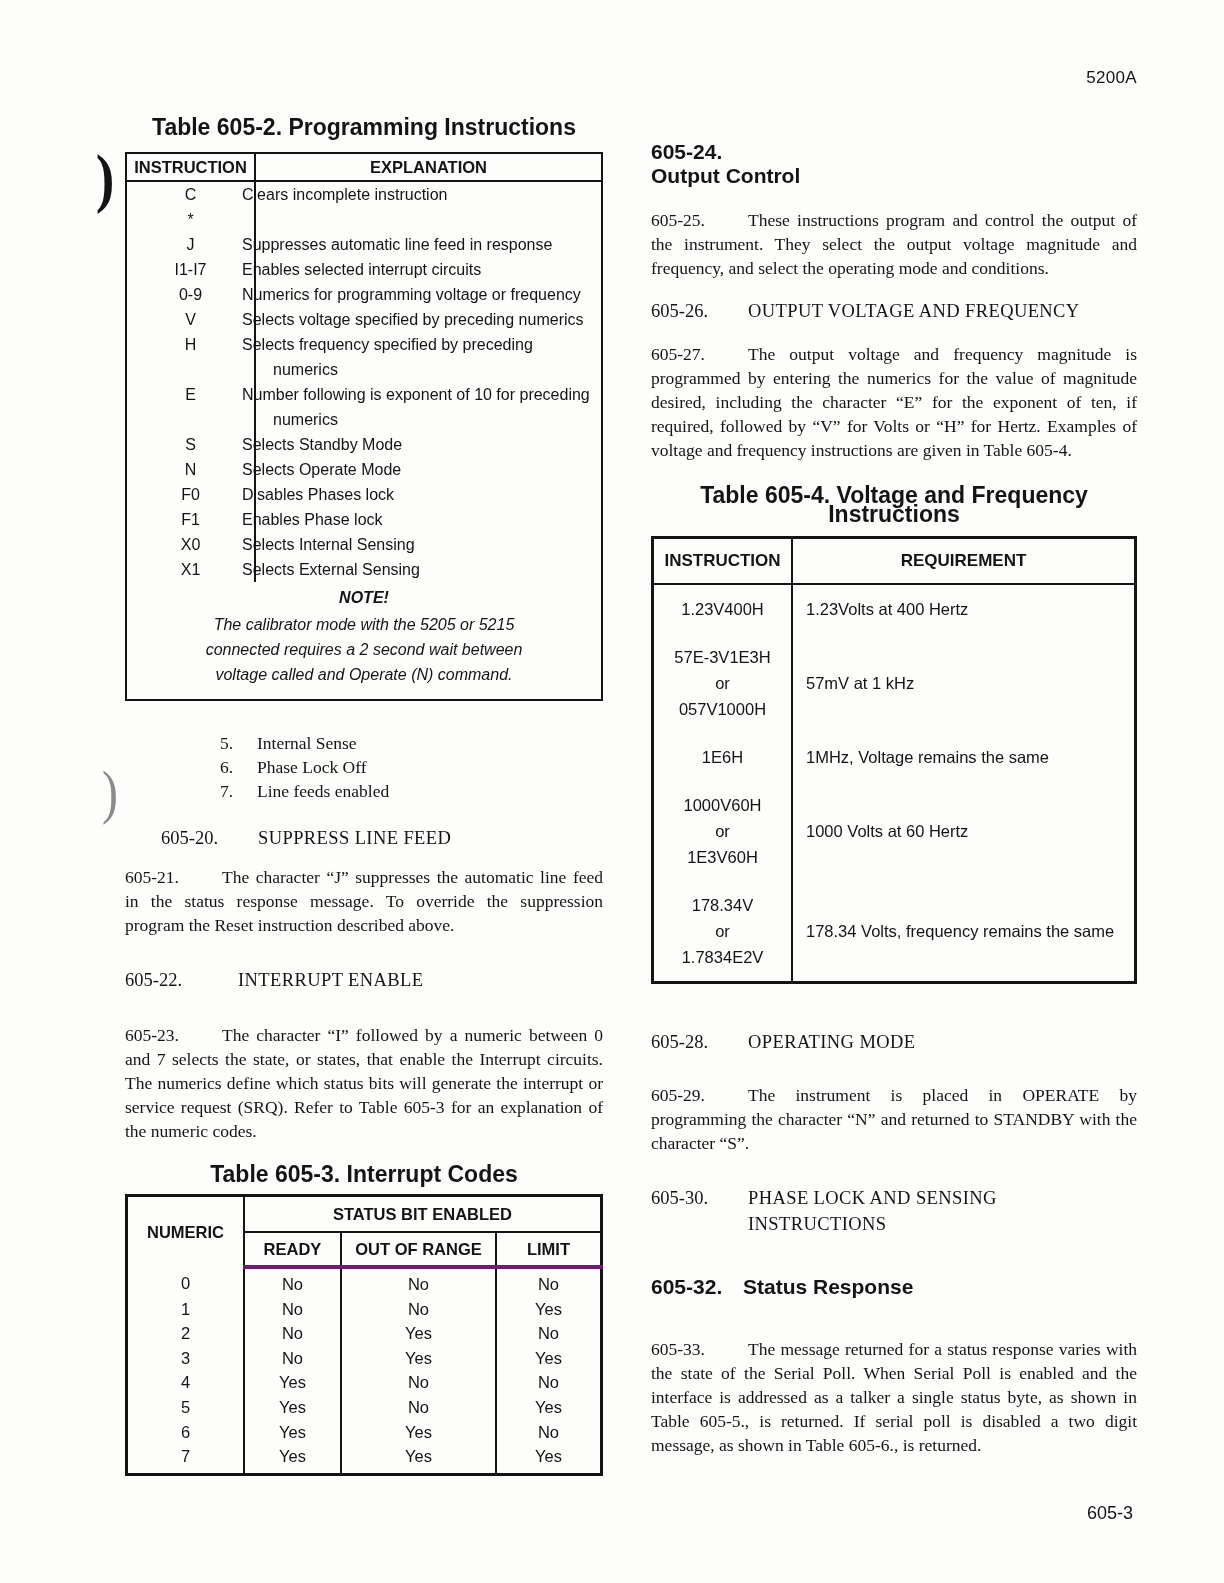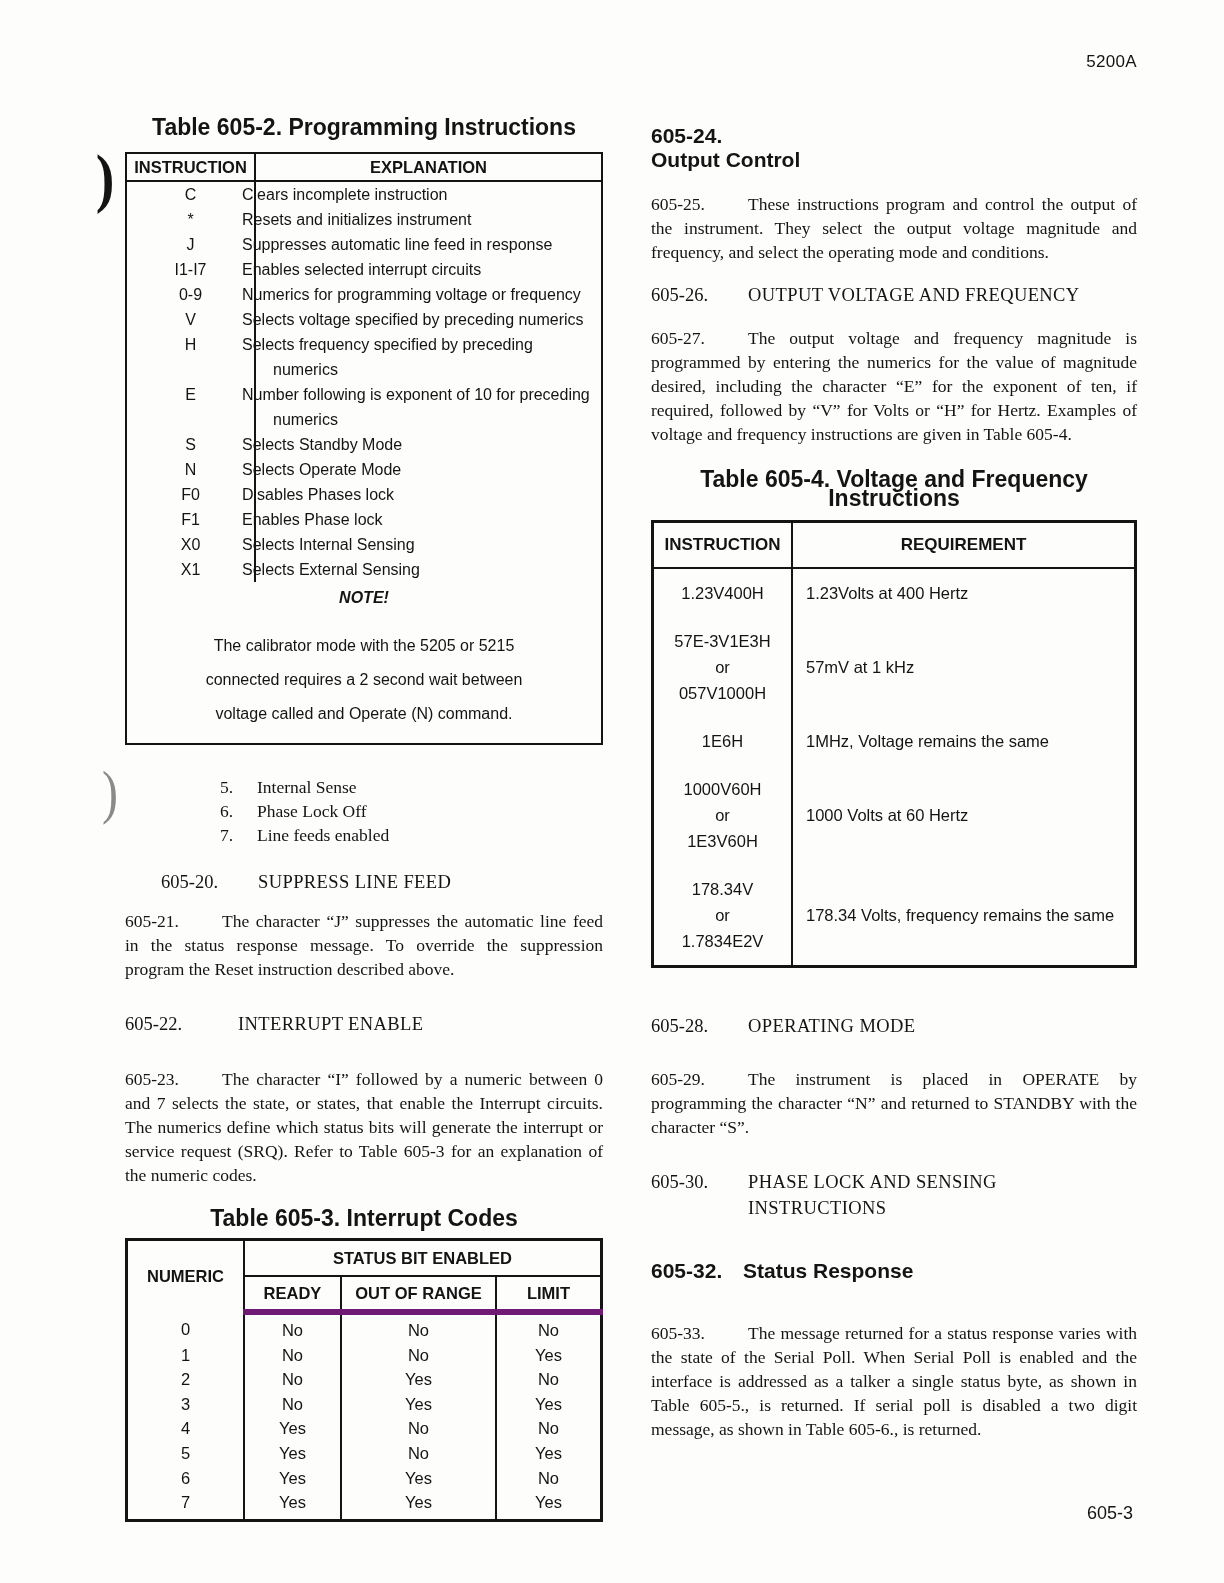--- a/index.html
+++ b/index.html
@@ -3,21 +3,21 @@
 <meta charset="utf-8">
 <style>
   html,body { margin:0; padding:0; background:#ffffff; }
   .page {
     position:relative; width:1224px; height:1583px;
     background:#fdfdfc; color:#141414; overflow:hidden;
     font-family:"Liberation Serif", serif;
   }
   
   .col-left  { position:absolute; left:125px; top:118px; width:478px; }
-  .col-right { position:absolute; left:651px; top:52px;  width:486px; }
+  .col-right { position:absolute; left:651px; top:68px;  width:486px; }
 
   
   .serif { font-family:"Liberation Serif", serif; font-size:17.5px; line-height:24px; }
 
   .doc-number { text-align:right; font-family:"Liberation Sans", sans-serif;
                 font-size:17px; line-height:20px; letter-spacing:.3px; }
   .page-number { position:absolute; top:1503px; right:91px;
                  font-family:"Liberation Sans", sans-serif; font-size:18px; }
 
   
@@ -29,22 +29,22 @@
         font-family:"Liberation Sans", sans-serif; font-size:16px; line-height:25px; }
   .t2-head { display:flex; border-bottom:2.5px solid #141414; font-weight:bold;
              font-size:16.5px; line-height:26px; text-align:center; }
   .t2-head .c1 { width:127px; border-right:2px solid #141414; flex:none; }
   .t2-head .c2 { flex:1; }
   .t2-row { display:flex; }
   .t2-row .c1 { width:127px; border-right:2px solid #141414; flex:none; text-align:center; }
   .t2-row .c2 { flex:1; padding-left:17px; text-indent:-31px; padding-right:3px; }
   .t2-note { text-align:center; padding:3px 10px 12px; }
   .t2-note .note-label { font-style:italic; font-weight:bold; line-height:26px; }
-  .t2-note .note-text { max-width:330px; margin:18px auto 0;
-                        line-height:34px; }
+  .t2-note .note-text { font-style:italic; max-width:330px; margin:1px auto 0;
+                        line-height:25px; }
 
   
   .num-list { margin-top:30px; margin-left:95px; }
   .num-list .li { display:flex; }
   .num-list .n { width:37px; flex:none; }
 
   
   .h-serif { display:flex; font-size:18.5px; line-height:26px; letter-spacing:.4px; margin-top:0; }
   .h-serif .hn { width:97px; flex:none; letter-spacing:0; }
   .h-serif .ht { white-space:pre-line; }
@@ -56,21 +56,21 @@
   .para { text-align:justify; }
   .para .pn { display:inline-block; width:97px; }
 
   
   .t3 { border-collapse:collapse; width:100%; margin-top:10px;
         font-family:"Liberation Sans", sans-serif; font-size:16.5px;
         border:3px solid #141414; }
   .t3 th, .t3 td { padding:0; text-align:center;margin-top:47px; }
   .t3 .gh  { border-bottom:2px solid #141414; font-weight:bold; line-height:34px; }
   .t3 .nh  { border-right:2px solid #141414; font-weight:bold; width:115px; }
-  .t3 .sh  { border-bottom:6px solid #701a75; font-weight:bold; line-height:32px; }
+  .t3 .sh  { border-bottom:4px solid #701a75; font-weight:bold; line-height:32px; }
   .t3 .sh1 { width:95px; border-right:2px solid #141414; }
   .t3 .sh2 { width:153px; border-right:2px solid #141414; }
   .t3 td.b1 { border-right:2px solid #141414; }
   .t3 tr.dr td { line-height:24.6px; }
   .t3 tr.first td { padding-top:3px; }
   .t3 tr.last td { padding-bottom:4px; }
 
   
   .t4 { border-collapse:collapse; width:100%; margin-top:12px;
         font-family:"Liberation Sans", sans-serif; font-size:16.5px;
@@ -102,21 +102,20 @@
       <div class="t2-head">
         <div class="c1">INSTRUCTION</div>
         <div class="c2">EXPLANATION</div>
       </div>
       <div class="t2-row">
           <div class="c1">C</div>
           <div class="c2">Clears incomplete instruction</div>
         </div>
       <div class="t2-row">
           <div class="c1">*</div>
-          <div class="c2">Resets and initializes instrument</div>
         </div>
       <div class="t2-row">
           <div class="c1">J</div>
           <div class="c2">Suppresses automatic line feed in response</div>
         </div>
       <div class="t2-row">
           <div class="c1">I1-I7</div>
           <div class="c2">Enables selected interrupt circuits</div>
         </div>
       <div class="t2-row">

